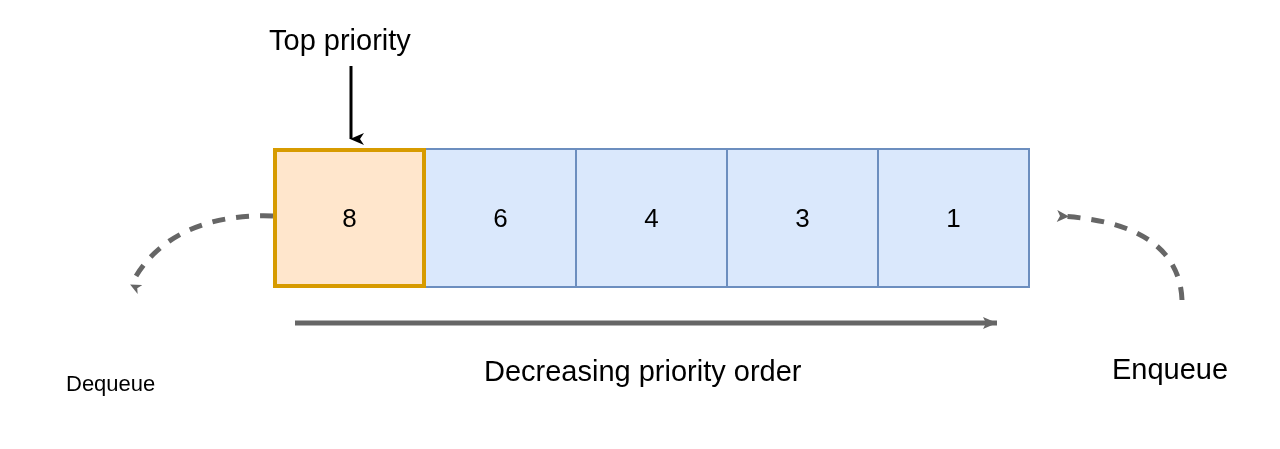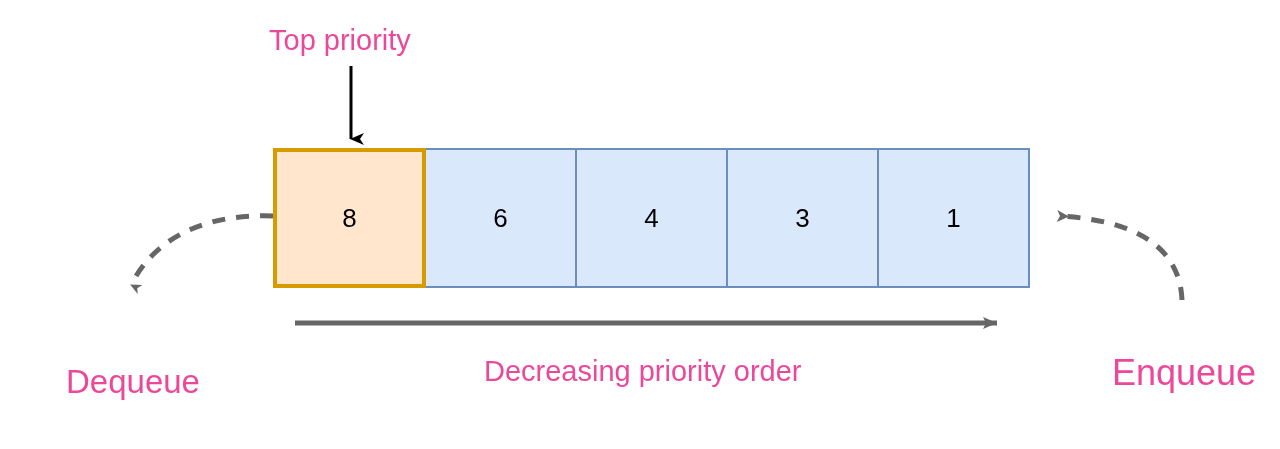--- a/index.html
+++ b/index.html
@@ -55,38 +55,38 @@
   .queue-cell.top-priority {
     background: #ffe6cc;
     border: 4px solid #d79b00;
     z-index: 3;
     margin-left: 0;
   }
 
   
   .label {
     position: absolute;
-    color: #ec4899;
+    color: #000000;
     white-space: nowrap;
     line-height: 1;
   }
   .label-top-priority {
     left: 269px;
     top: 26px;
     font-size: 29px;
   }
   .label-dequeue {
     left: 66px;
-    top: 365px;
-    font-size: 33px;
+    top: 373px;
+    font-size: 22px;
   }
   .label-enqueue {
     left: 1112px;
     top: 355px;
-    font-size: 36px;
+    font-size: 29px;
   }
   .label-order {
     left: 468px;
     top: 357px;
     font-size: 29px;
     margin-left: 16px;
   }
 </style>
 </head>
 <body>

